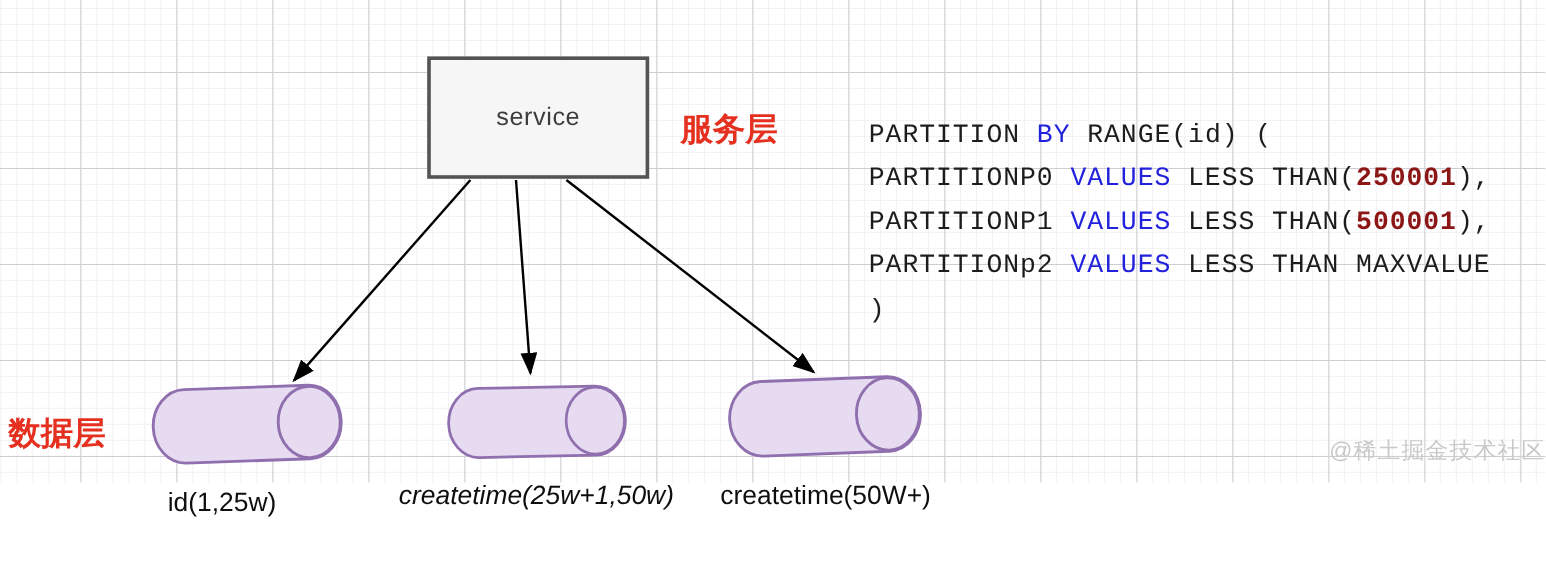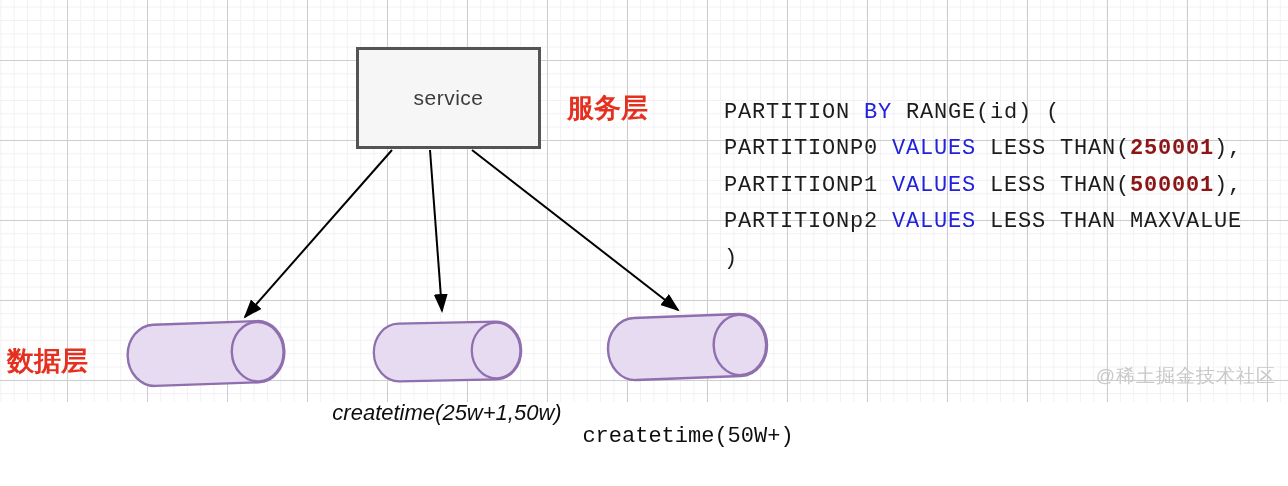--- a/index.html
+++ b/index.html
@@ -42,23 +42,23 @@
   .cyl{position:absolute;}
   .cyl svg{display:block;width:100%;height:100%;}
   .cyl-1{left:122px;top:320px;width:168px;height:67px;transform:rotate(-2deg);}
   .cyl-2{left:366px;top:320px;width:163px;height:63px;transform:rotate(-1.2deg);}
   .cyl-3{left:604px;top:313px;width:167px;height:68px;transform:rotate(-2.2deg);}
   .cyl-label{
     position:absolute;font-size:22px;color:#0e0e0e;text-align:center;white-space:nowrap;
   }
   .cyl-label-1{left:110px;top:406px;width:150px;}
   .cyl-label-2{left:322px;top:400px;width:250px;font-style:italic;}
-  .cyl-label-3{left:563px;top:424px;width:250px;font-family:Liberation Mono, monospace;}
+  .cyl-label-3{left:563px;top:400px;width:250px;}
   .watermark{
-    position:absolute;right:12px;bottom:13px;
+    position:absolute;right:0;bottom:13px;
     font-size:19px;color:#c9c9c9;letter-spacing:1px;
   }
 </style>
 </head>
 <body>
 
 <div class="canvas">
 
   <svg class="arrows" viewBox="0 0 1288 486">
     <defs>
@@ -103,18 +103,19 @@
       <ellipse cx="139" cy="35" rx="27" ry="31" fill="#e6dbf0" stroke="#8f6fae" stroke-width="2.5"></ellipse>
     </svg>
   </div>
   <div class="cyl cyl-3">
     <svg viewBox="0 0 170 70">
       <path d="M31,3 H139 A27,31 0 0 1 139,67 H31 A27,31 0 0 1 31,3 Z" fill="#e6dbf0" stroke="#8f6fae" stroke-width="2.5"></path>
       <ellipse cx="139" cy="35" rx="27" ry="31" fill="#e6dbf0" stroke="#8f6fae" stroke-width="2.5"></ellipse>
     </svg>
   </div>
 
+  <div class="cyl-label cyl-label-1">id(1,25w)</div>
   <div class="cyl-label cyl-label-2">createtime(25w+1,50w)</div>
   <div class="cyl-label cyl-label-3">createtime(50W+)</div>
 
   <div class="watermark">@稀土掘金技术社区</div>
 
 </div>
 
 </body></html>

